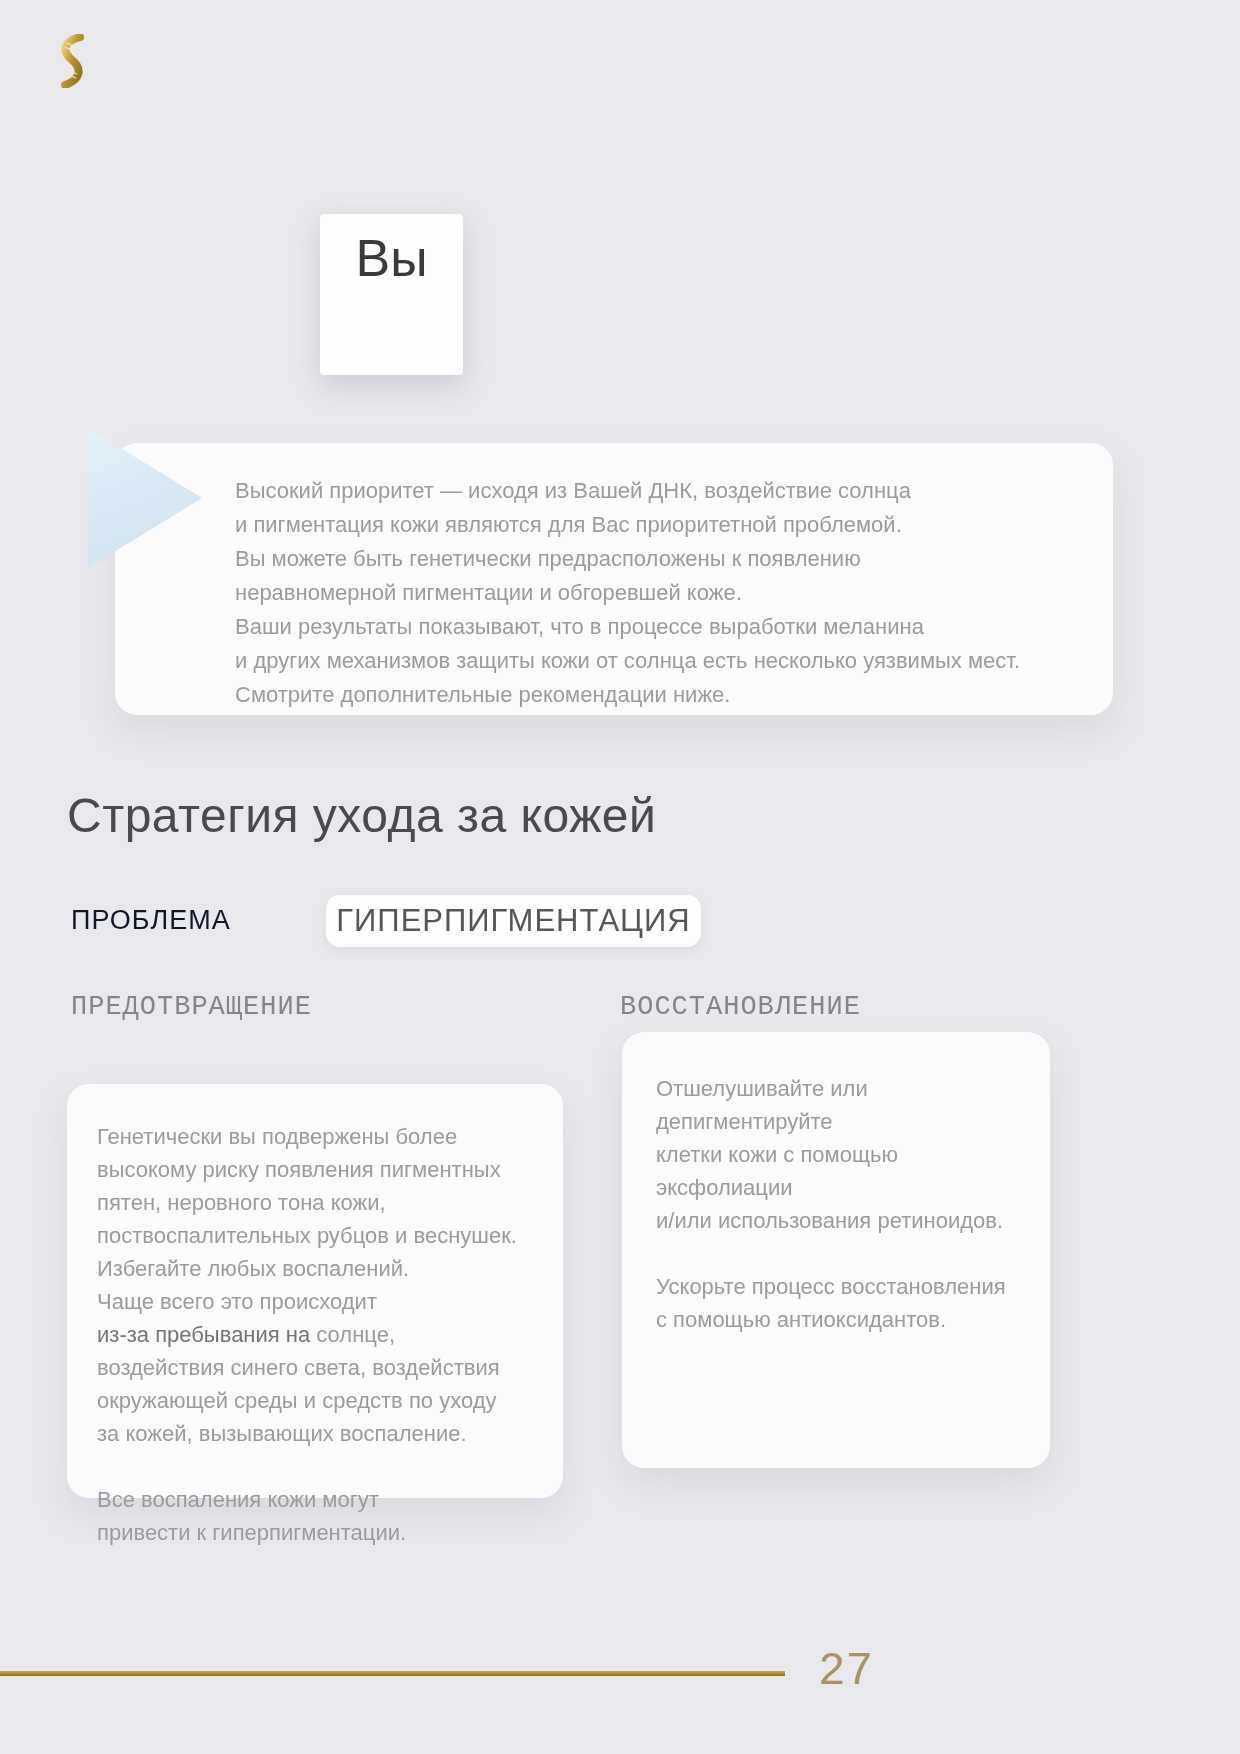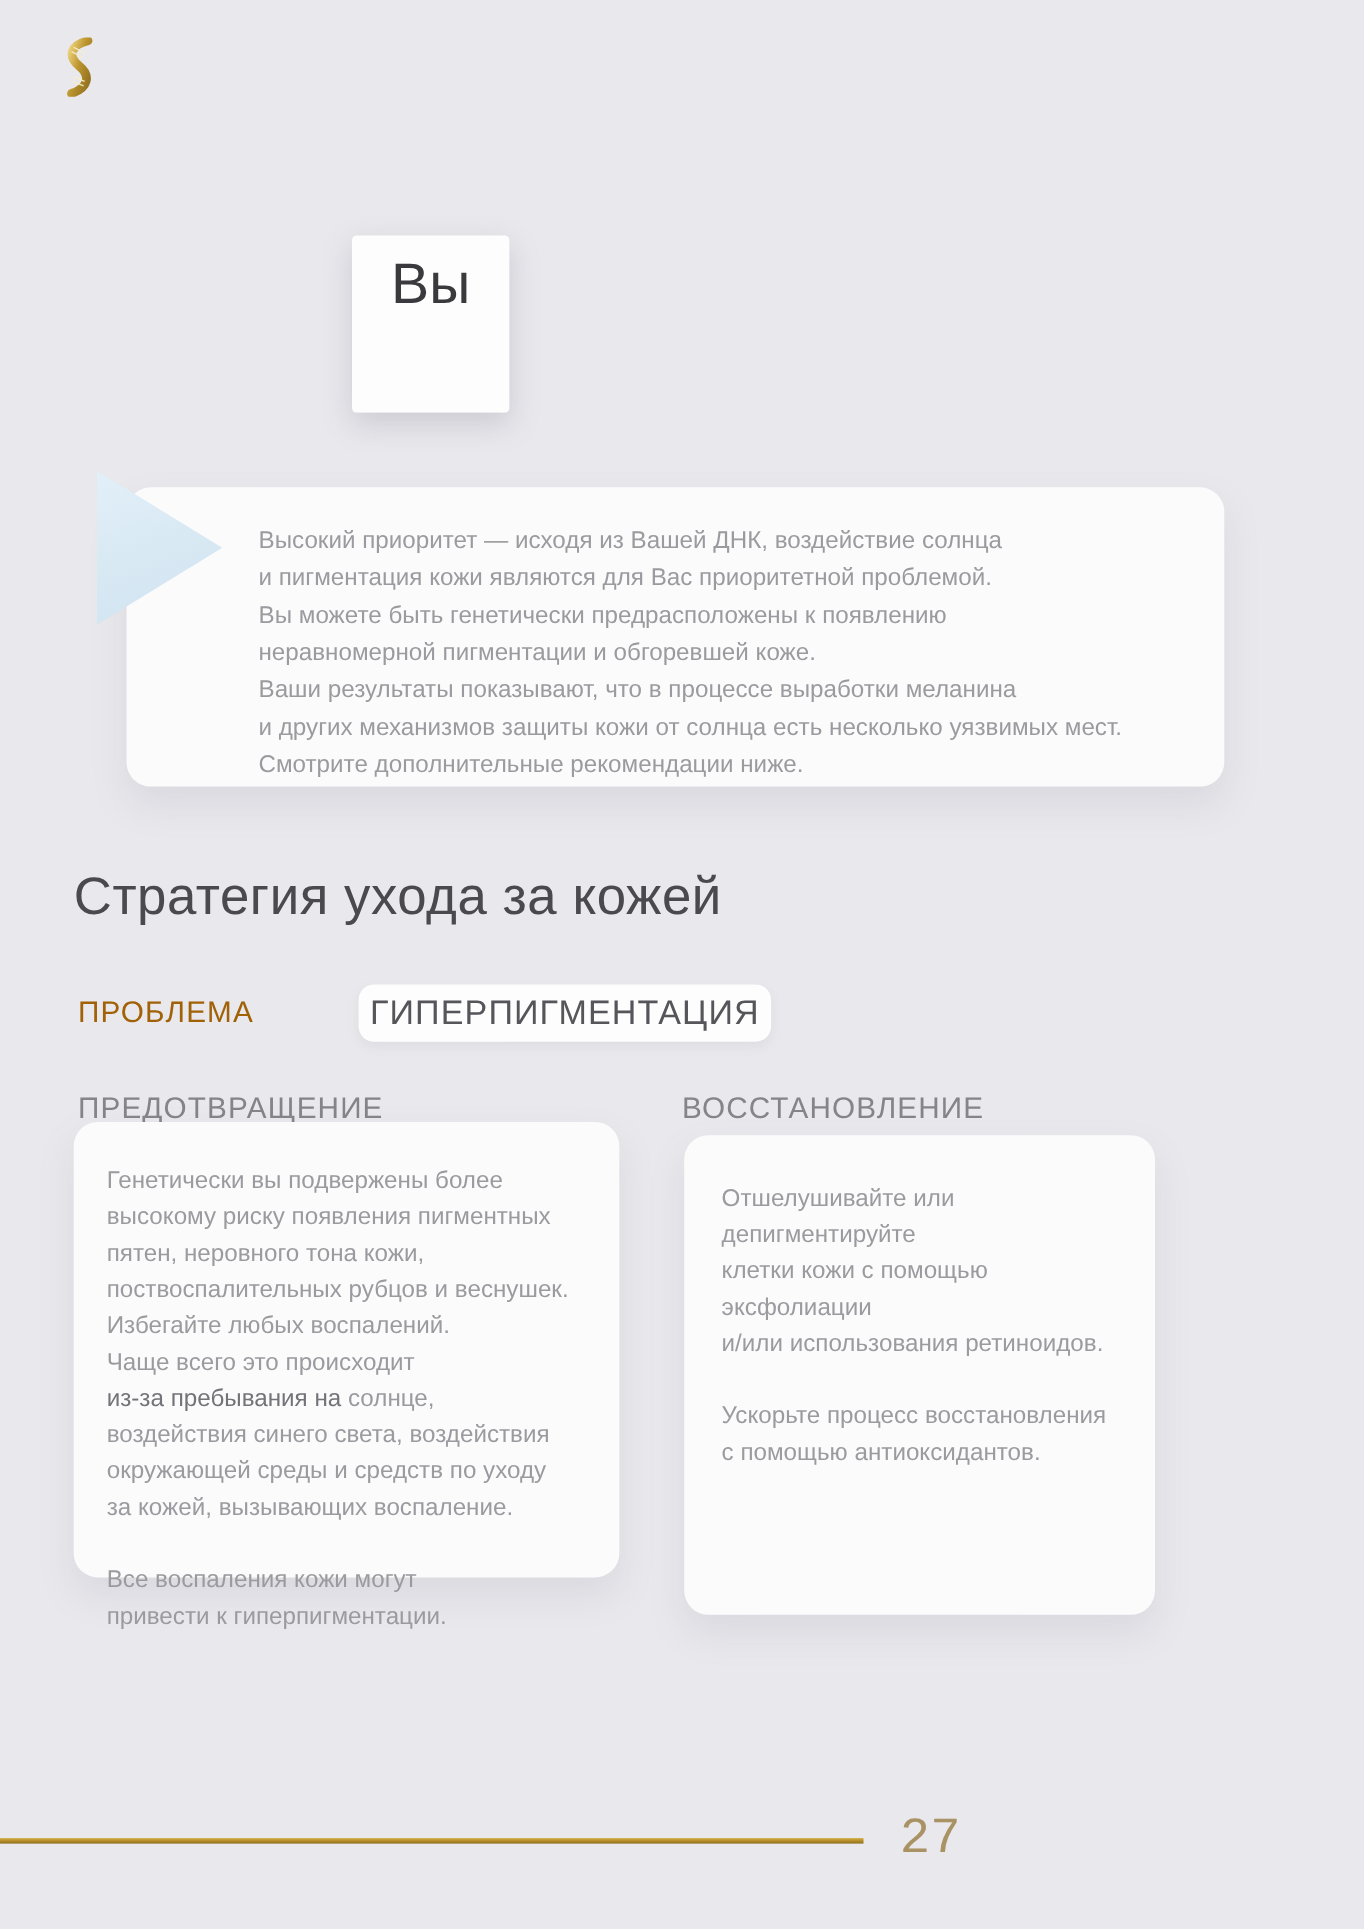--- a/index.html
+++ b/index.html
@@ -69,39 +69,39 @@
     color: #9b9b9f; white-space: pre-line;
   }
 
   
   .h2 {
     position: absolute; left: 67px; top: 788px;
     font-size: 48px; font-weight: 300; color: #4a4a4e; letter-spacing: 0.5px;
   }
   .problem-label {
     position: absolute; left: 71px; top: 905px;
-    font-size: 27px; font-weight: 300; color: #a16207; letter-spacing: 1px;
+    font-size: 27px; font-weight: 300; color: #0f172a; letter-spacing: 1px;
   }
   .problem-pill {
     position: absolute; left: 326px; top: 895px; width: 375px; height: 52px;
     background: #fdfdfe; border-radius: 14px;
     box-shadow: 0 4px 10px rgba(140,140,160,0.12);
     display: flex; align-items: center; justify-content: center;
   }
   .problem-pill span {
     font-size: 31px; font-weight: 300; color: #55555a; letter-spacing: 1px;
   }
   .col-header {
     position: absolute; top: 992px;
-    font-size: 27px; font-weight: 300; color: #848489; letter-spacing: 1px;
+    font-size: 27px; font-weight: 300; color: #848489; letter-spacing: 1px; font-family: Liberation Mono, monospace;
   }
   .col-header.left  { left: 71px; }
   .col-header.right { left: 620px; text-align: center; }
 
-  .card.prevention { left: 67px;  top: 1020px; width: 496px; height: 414px; }
+  .card.prevention { left: 67px;  top: 1084px; width: 496px; height: 414px; }
   .card.recovery   { left: 622px; top: 1032px; width: 428px; height: 436px; }
   .card-text {
     position: absolute; left: 30px; top: 36px; right: 18px;
     font-size: 22px; line-height: 33px; font-weight: 300;
     color: #9b9b9f; white-space: pre-line;
   }
   .card.recovery .card-text { left: 34px; top: 40px; }
   .para2 { display: block; margin-top: 33px; }
   .strong-run { color: #737378; }
 

